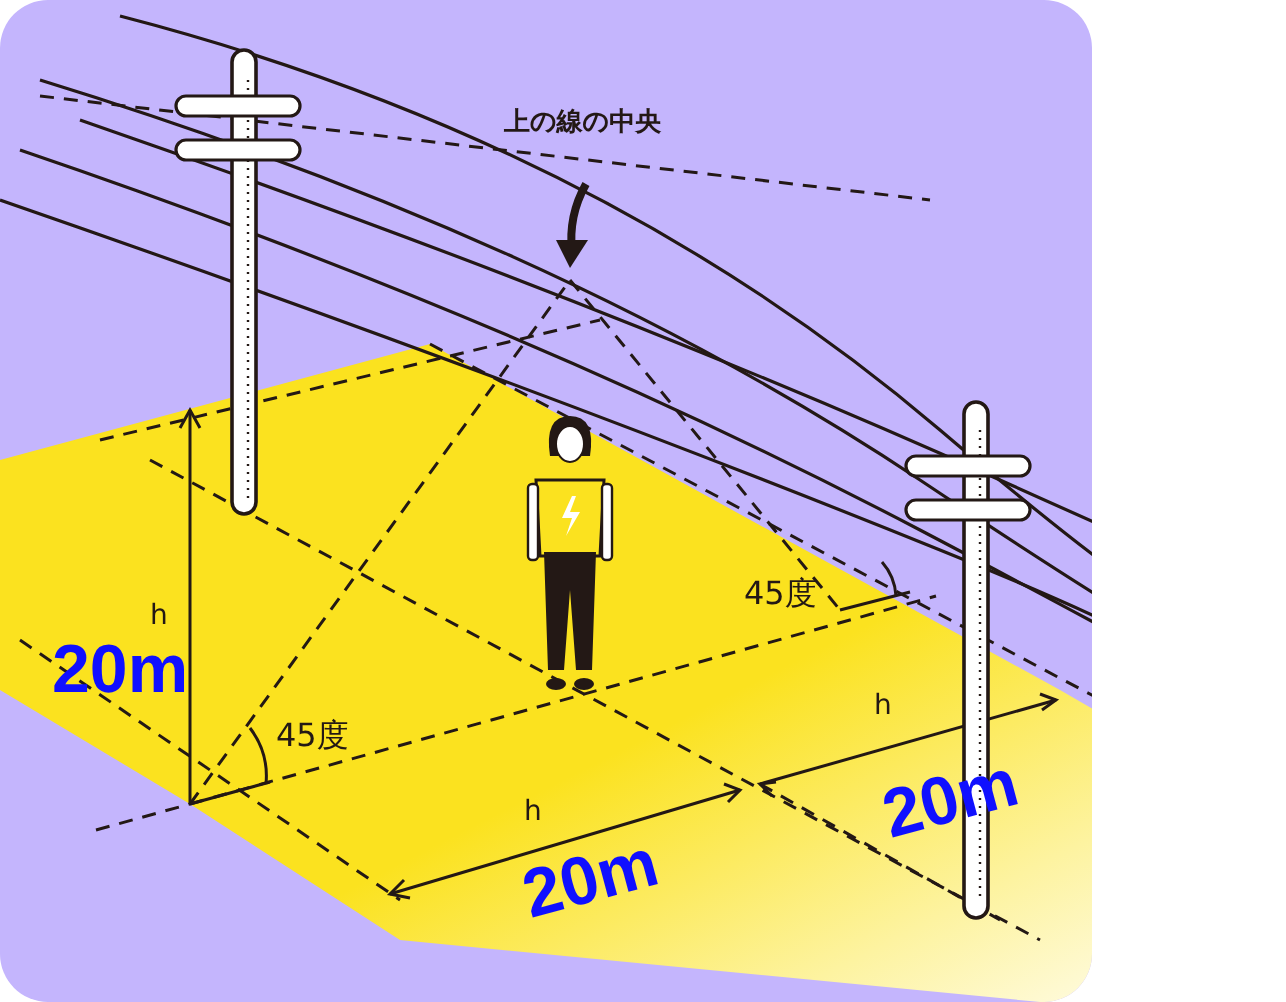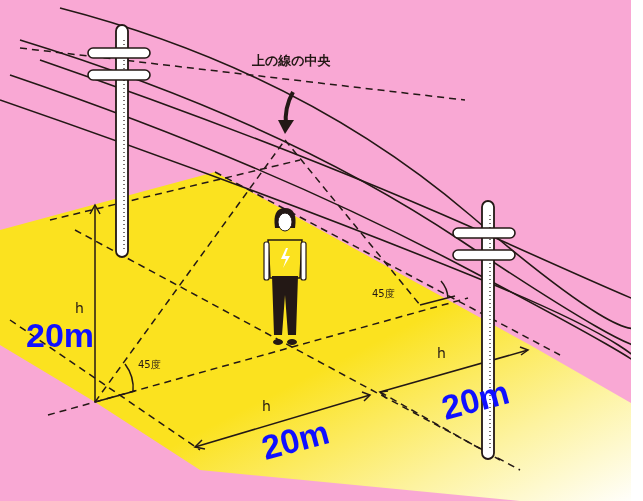--- a/index.html
+++ b/index.html
@@ -1,18 +1,18 @@
 <!DOCTYPE html>
 <html><head>
 <meta charset="utf-8">
 <style>
   html,body{margin:0;padding:0;background:#fff;}
-  #stage{position:relative;width:631px;height:501px;overflow:hidden;background:#f9a8d4;font-family:"DejaVu Sans",sans-serif;}
+  #stage{position:relative;width:546px;height:501px;overflow:hidden;background:#c4b5fd;font-family:"DejaVu Sans",sans-serif;border-radius:24px;}
   svg{position:absolute;left:0;top:0;}
-  .lbl{position:absolute;color:#231815;font-size:10px;white-space:nowrap;}
+  .lbl{position:absolute;color:#231815;font-size:16px;white-space:nowrap;}
   .big{position:absolute;color:#1010ff;font-family:"Liberation Sans",sans-serif;font-weight:bold;font-size:34px;white-space:nowrap;line-height:1;}
   .callout{position:absolute;font-weight:bold;font-size:13px;color:#231815;white-space:nowrap;}
 </style>
 </head>
 <body>
 
 <div id="stage">
   <svg width="643" height="501" viewBox="0 0 643 501">
     <defs>
       <linearGradient id="fade" x1="0" y1="0" x2="1" y2="1">

